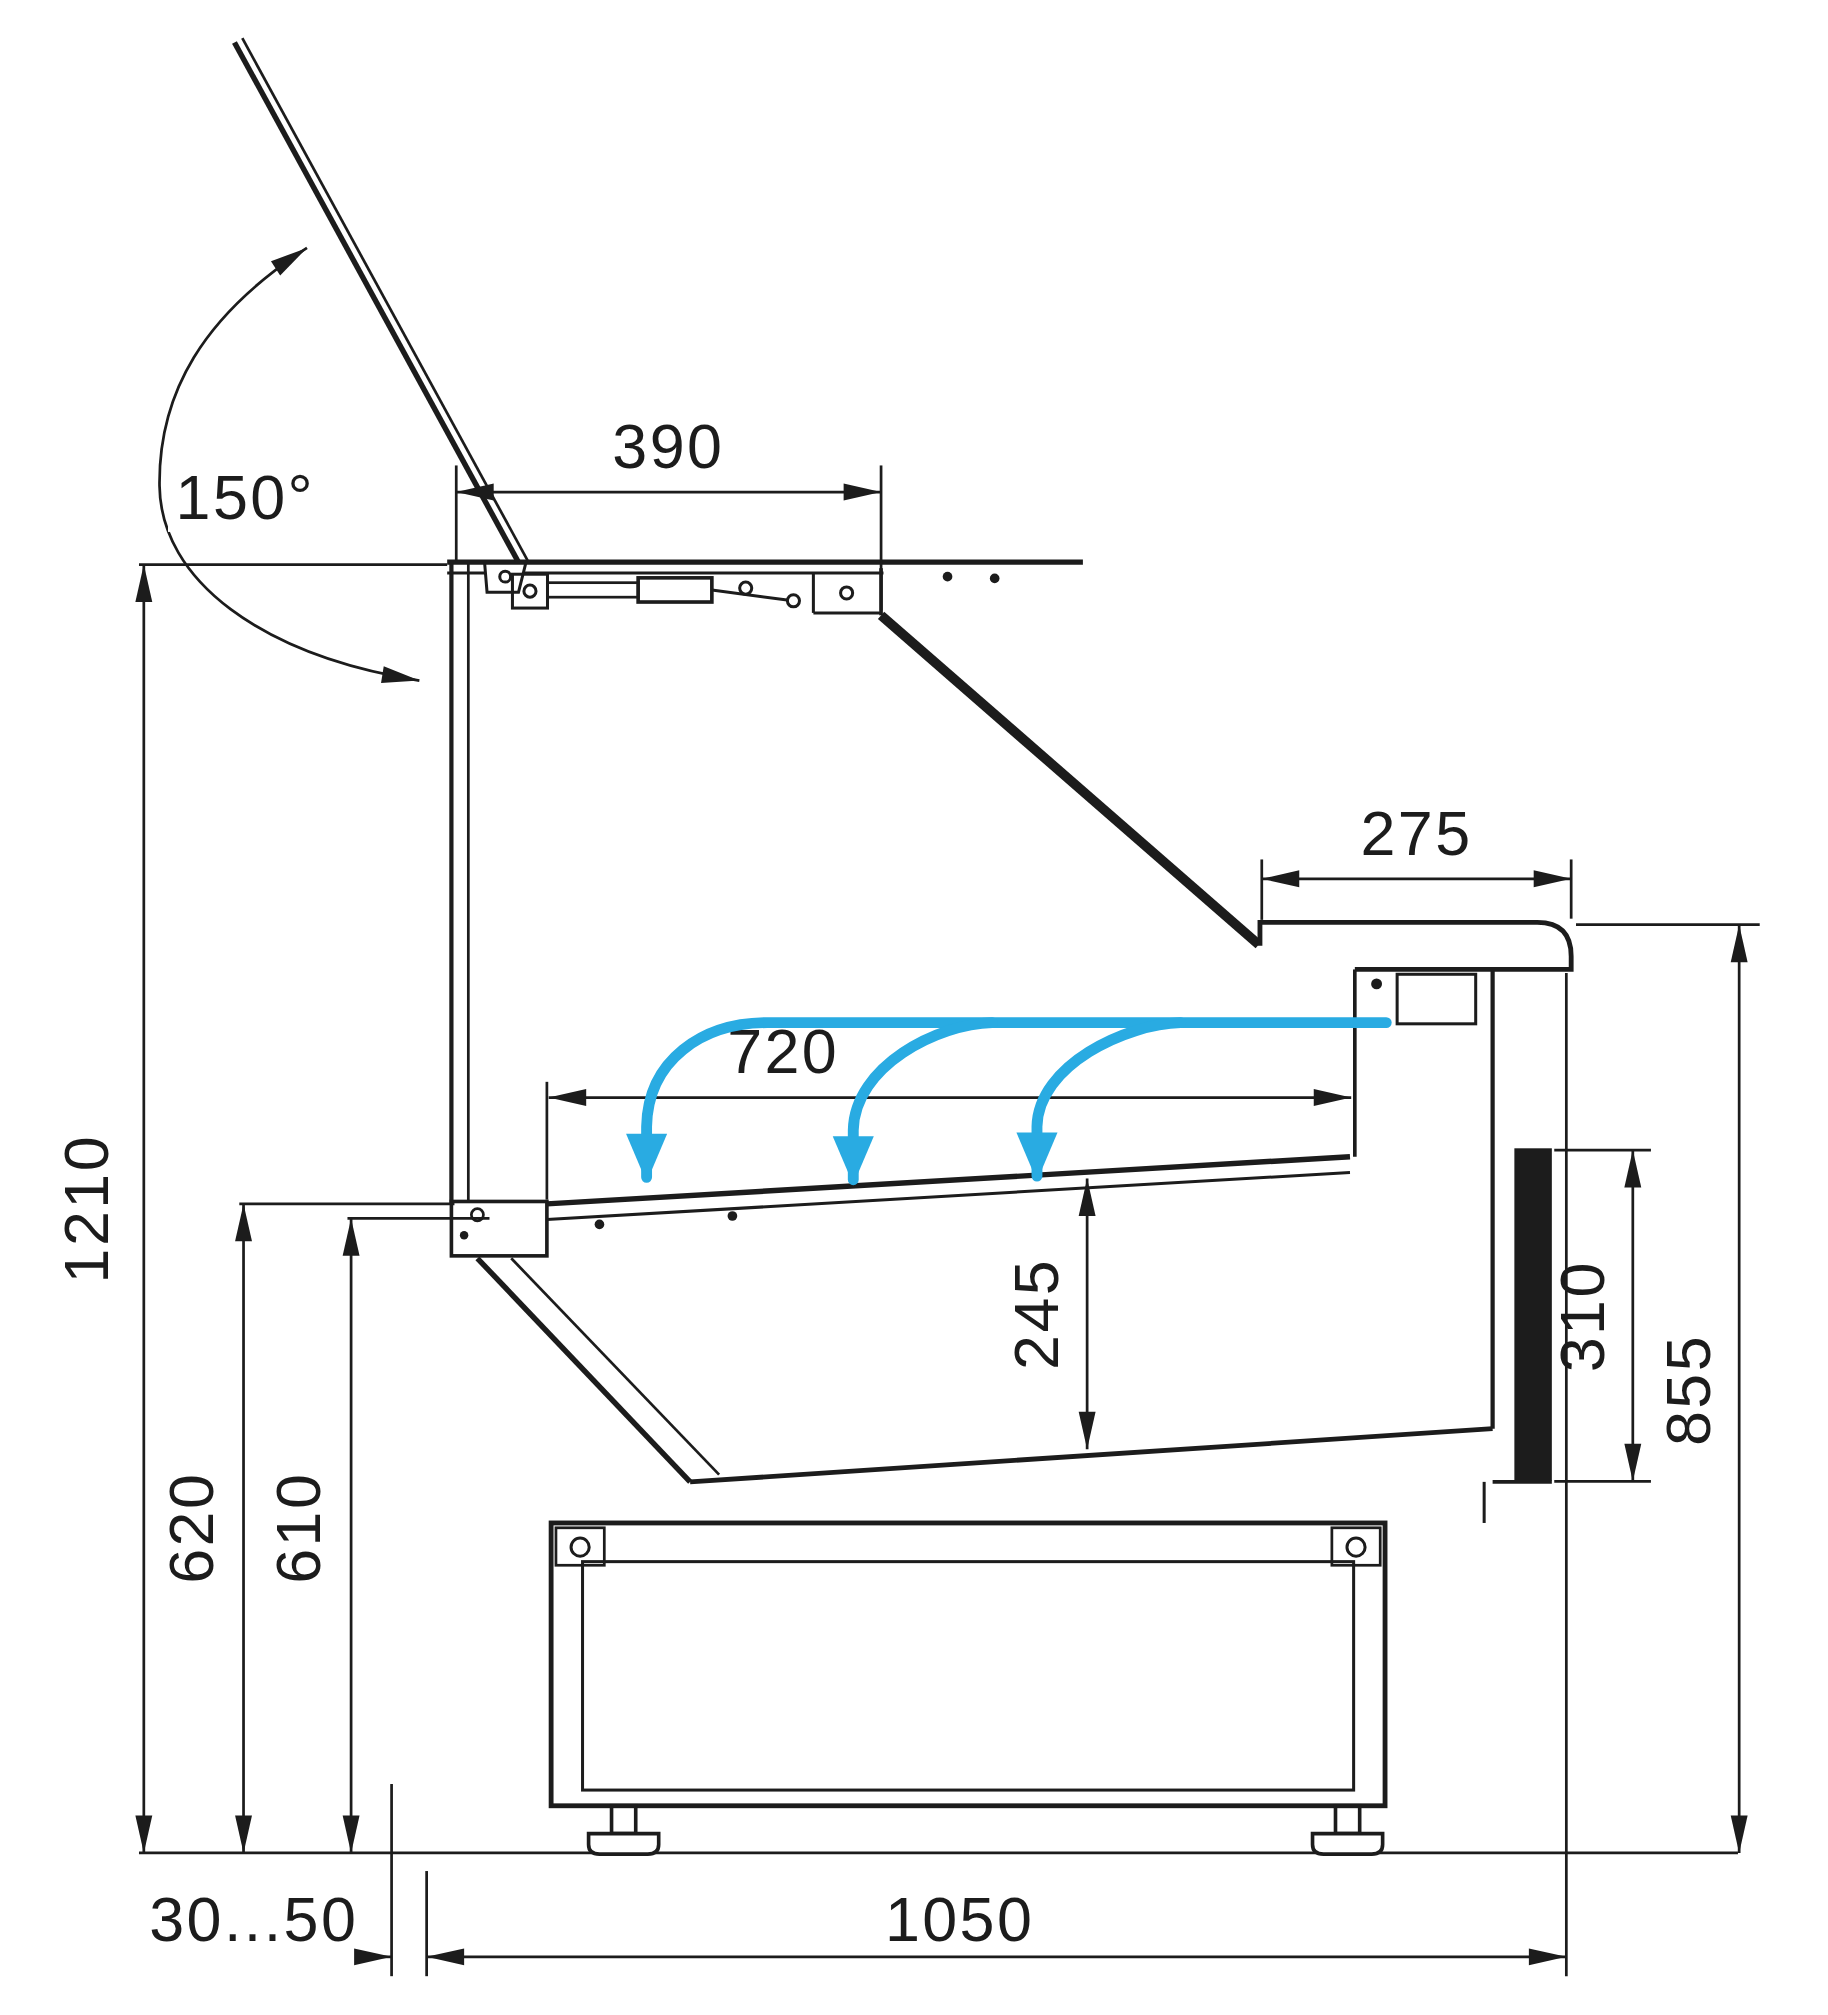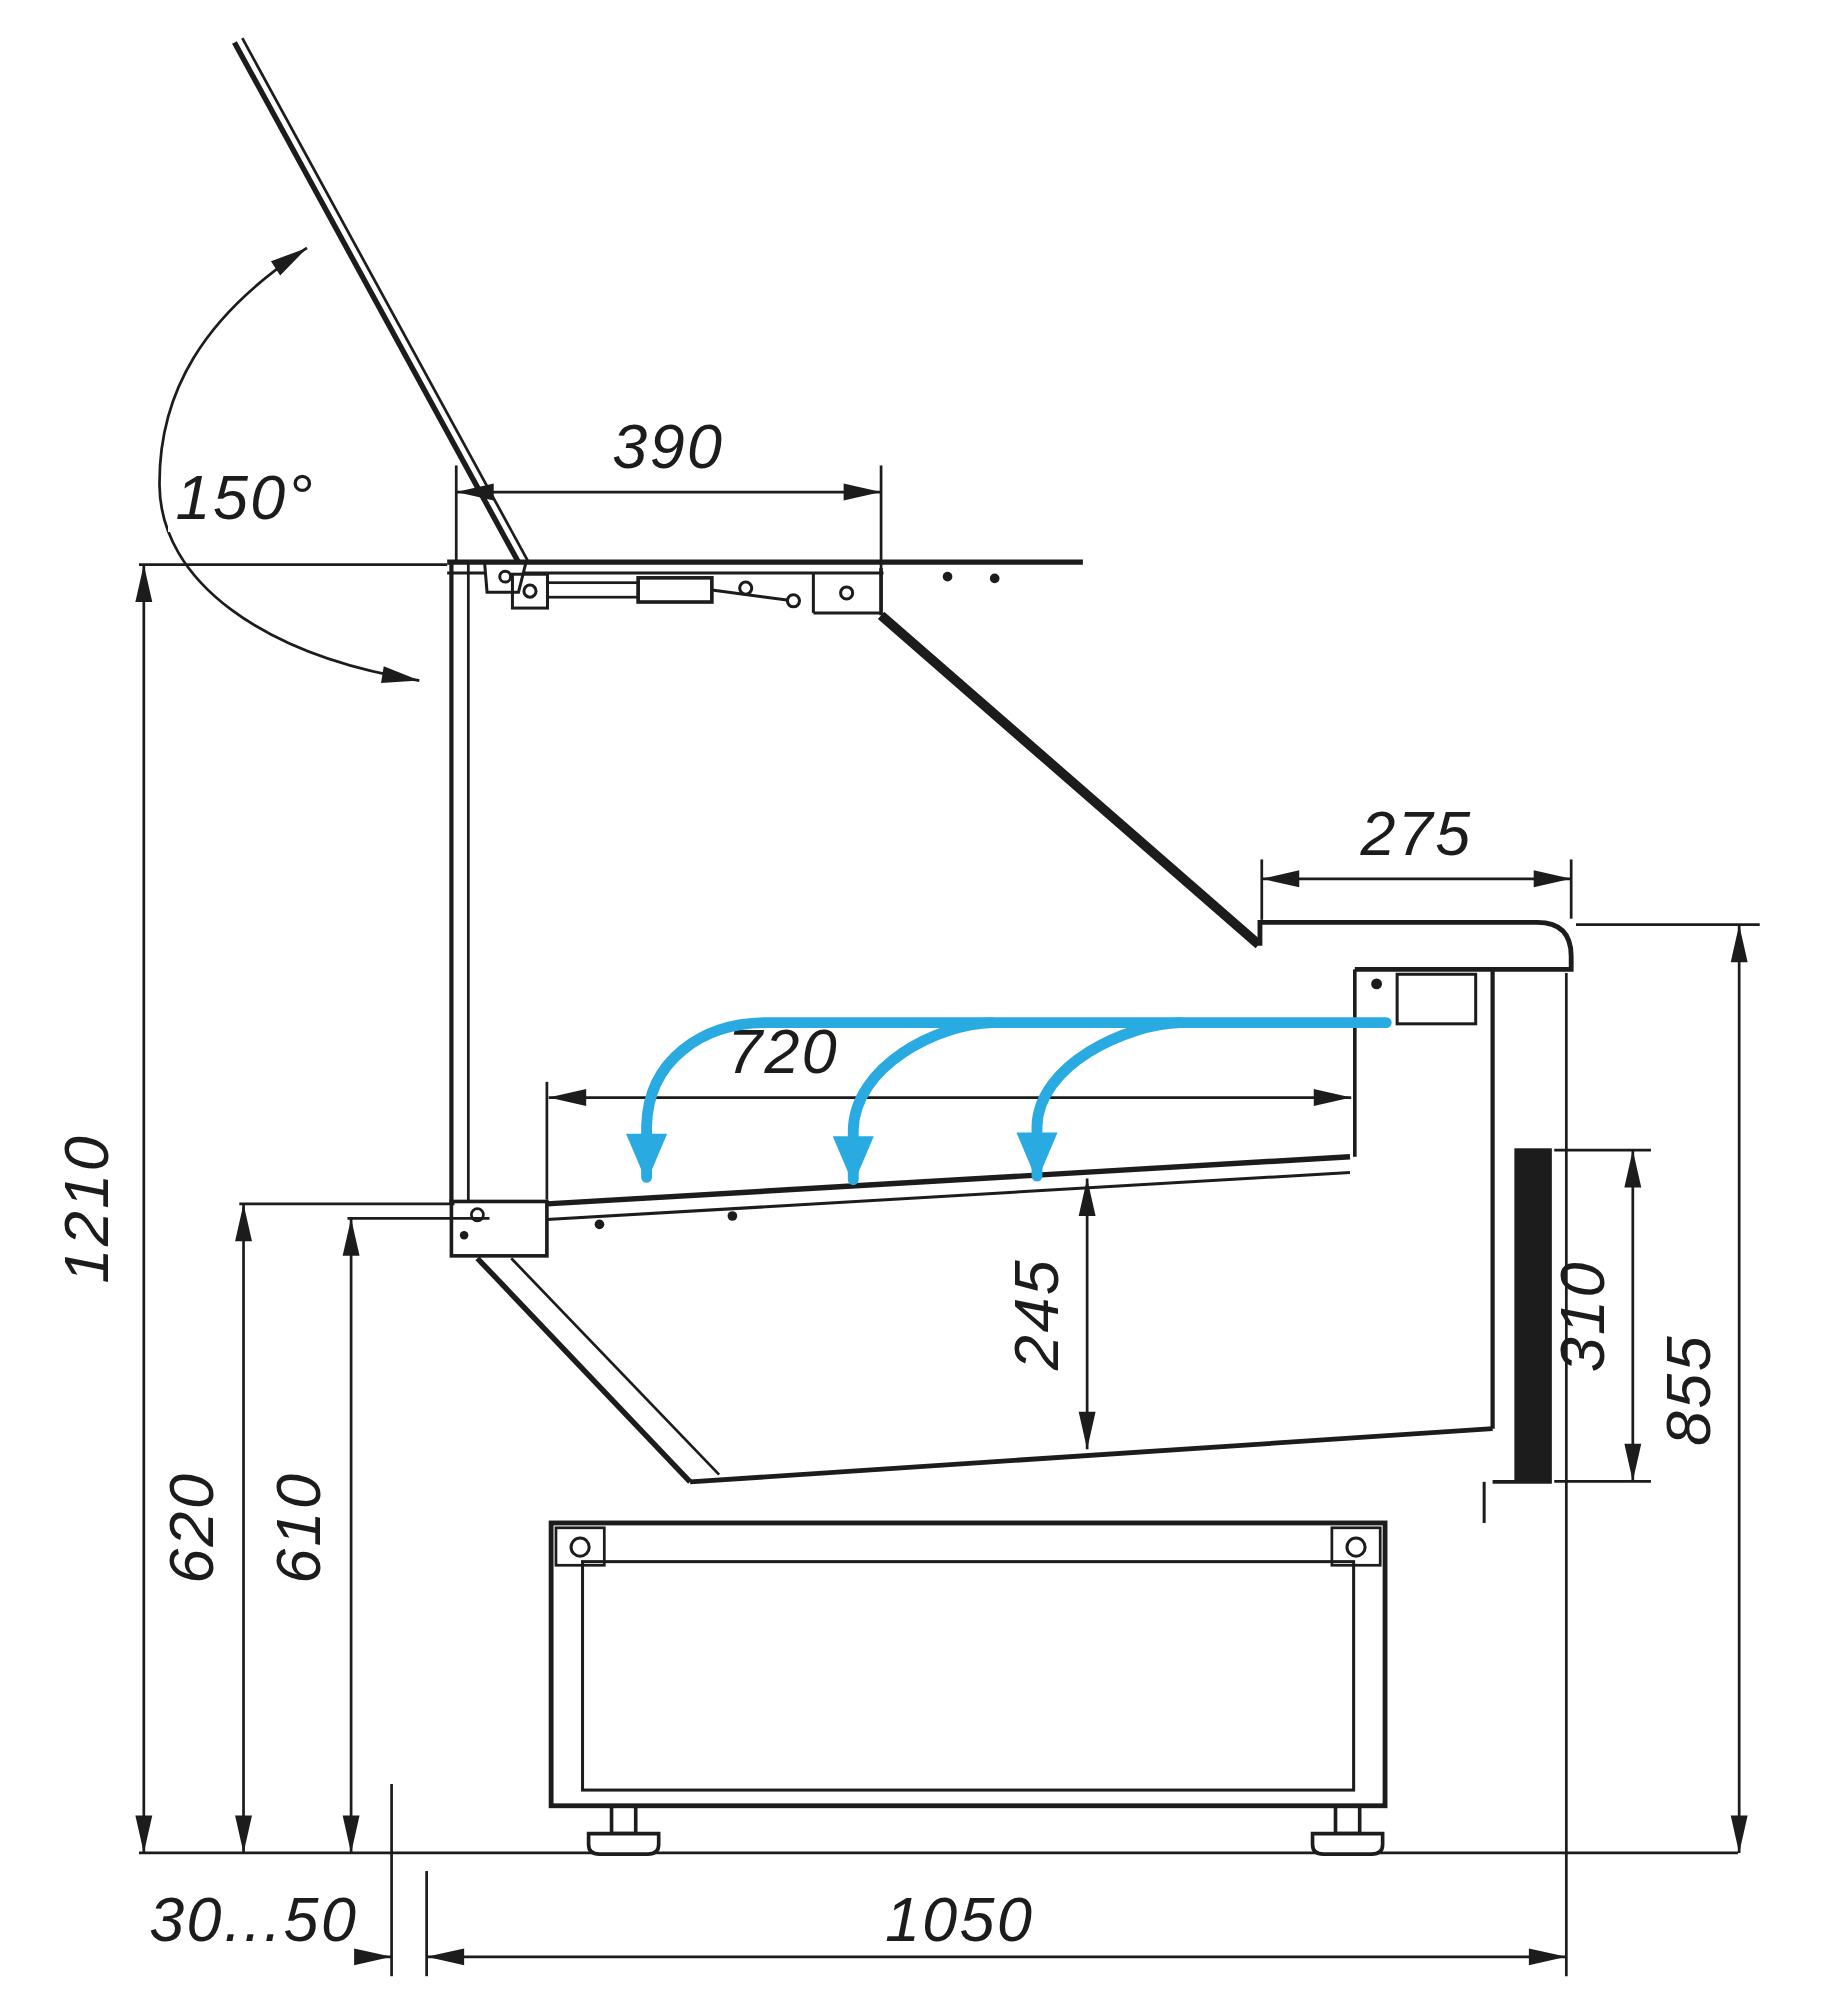--- a/index.html
+++ b/index.html
@@ -1,16 +1,16 @@
 <!DOCTYPE html>
 <html style="font-size:9.7px"><head>
 <meta charset="utf-8">
 <style>
   html,body{margin:0;padding:0;background:#ffffff;}
-  .canvas{position:relative;width:1828px;height:2015px;background:#ffffff;overflow:hidden;font-style:italic;}
+  .canvas{position:relative;width:1828px;height:2015px;background:#ffffff;overflow:hidden;}
   svg{display:block;}
   .ln{stroke:#1c1c1c;fill:none;}
   .w4{stroke-width:4.5;}
   .w5{stroke-width:5;}
   .w6{stroke-width:6;}
   .w7{stroke-width:7;}
   .w8{stroke-width:8;}
   .w9{stroke-width:9;}
   .glass{stroke:#1c1c1c;stroke-width:16;fill:none;}
   .dim{stroke:#1c1c1c;stroke-width:4.5;fill:none;}

